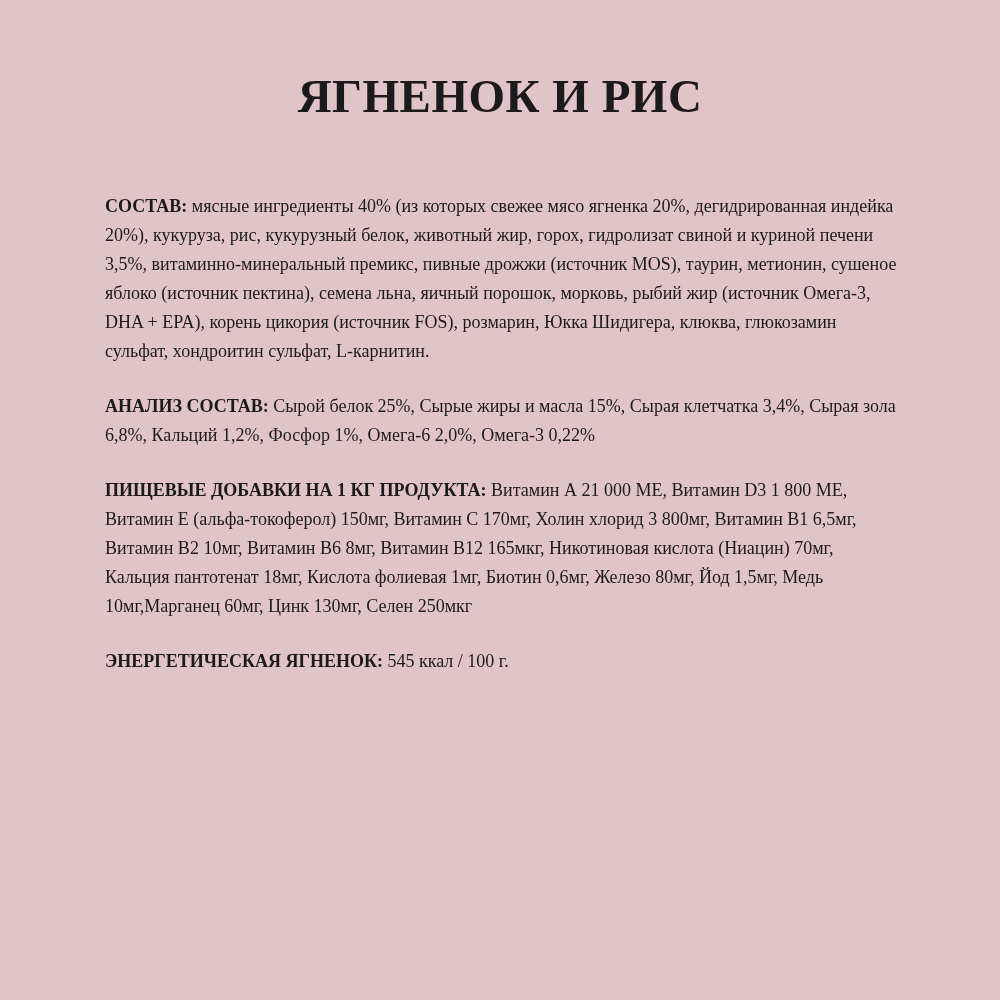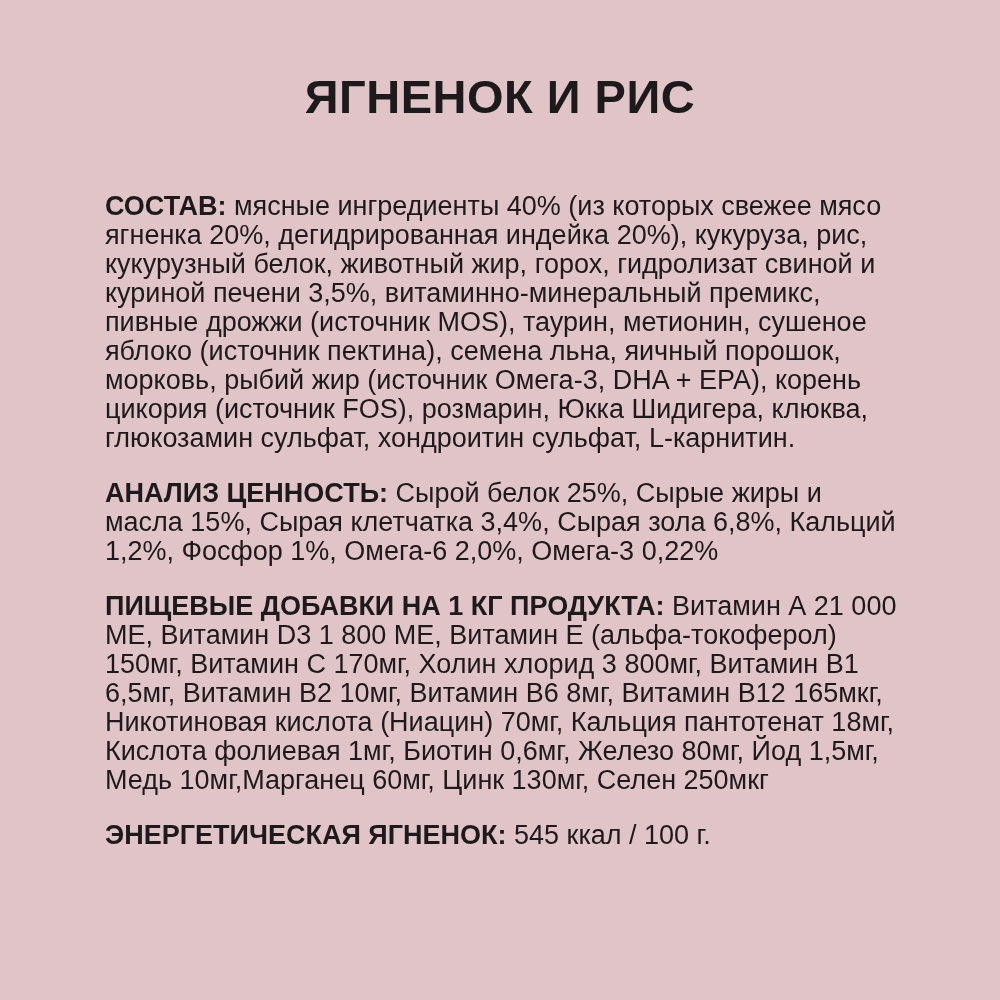--- a/index.html
+++ b/index.html
@@ -6,55 +6,56 @@
     * { margin: 0; padding: 0; box-sizing: border-box; }
     html, body { width: 1000px; height: 1000px; }
     body {
       font-family: "Liberation Sans", "DejaVu Sans", sans-serif;
       overflow: hidden;
     }
     .page {
       width: 1000px;
       height: 711px;
       position: relative;
+      font-family: Liberation Serif, serif;
     }
     .title {
       padding-top: 72px;
       text-align: center;
       font-size: 47px;
       font-weight: 700;
       letter-spacing: 0.5px;
       line-height: 1.05;
     }
     .content {
       position: absolute;
       top: 192px;
       left: 105px;
       width: 792px;
-      font-size: 27px;
+      font-size: 18px;
       line-height: 29px;
     }
     .section {
       margin-bottom: 26px;
     }
     .section b {
       font-weight: 700;
     }
   </style>
 </head>
 <body style="background: rgb(224, 196, 200); color: rgb(28, 26, 26);">
 
 <div class="page">
 
   <h1 class="title">ЯГНЕНОК И РИС</h1>
 
   <div class="content">
 
     <p class="section"><b>СОСТАВ:</b> <span>мясные ингредиенты 40% (из которых свежее мясо ягненка 20%, дегидрированная индейка 20%), кукуруза, рис, кукурузный белок, животный жир, горох, гидролизат свиной и куриной печени 3,5%, витаминно-минеральный премикс, пивные дрожжи (источник MOS), таурин, метионин, сушеное  яблоко (источник пектина), семена льна, яичный порошок, морковь, рыбий жир (источник Омега-3, DHA + EPA), корень цикория (источник FOS),  розмарин, Юкка Шидигера, клюква, глюкозамин сульфат, хондроитин сульфат, L-карнитин.</span></p>
 
-    <p class="section"><b>АНАЛИЗ ЦЕННОСТЬ:</b> <span>Сырой белок 25%, Сырые жиры и масла 15%, Сырая клетчатка 3,4%, Сырая зола 6,8%, Кальций 1,2%, Фосфор 1%, Омега-6 2,0%, Омега-3 0,22%</span></p>
+    <p class="section"><b>АНАЛИЗ СОСТАВ:</b> <span>Сырой белок 25%, Сырые жиры и масла 15%, Сырая клетчатка 3,4%, Сырая зола 6,8%, Кальций 1,2%, Фосфор 1%, Омега-6 2,0%, Омега-3 0,22%</span></p>
 
     <p class="section"><b>ПИЩЕВЫЕ ДОБАВКИ НА 1 КГ ПРОДУКТА:</b> <span>Витамин А 21 000 МЕ, Витамин D3 1 800 МЕ, Витамин Е (альфа-токоферол) 150мг, Витамин С 170мг, Холин хлорид 3 800мг, Витамин В1 6,5мг, Витамин В2 10мг, Витамин В6 8мг, Витамин В12 165мкг, Никотиновая кислота (Ниацин) 70мг, Кальция пантотенат 18мг, Кислота фолиевая 1мг, Биотин 0,6мг, Железо 80мг, Йод 1,5мг, Медь 10мг,Марганец 60мг, Цинк 130мг, Селен 250мкг</span></p>
 
     <p class="section"><b>ЭНЕРГЕТИЧЕСКАЯ ЯГНЕНОК:</b> <span>545 ккал / 100 г.</span></p>
 
   </div>
 </div>
 
 </body></html>

